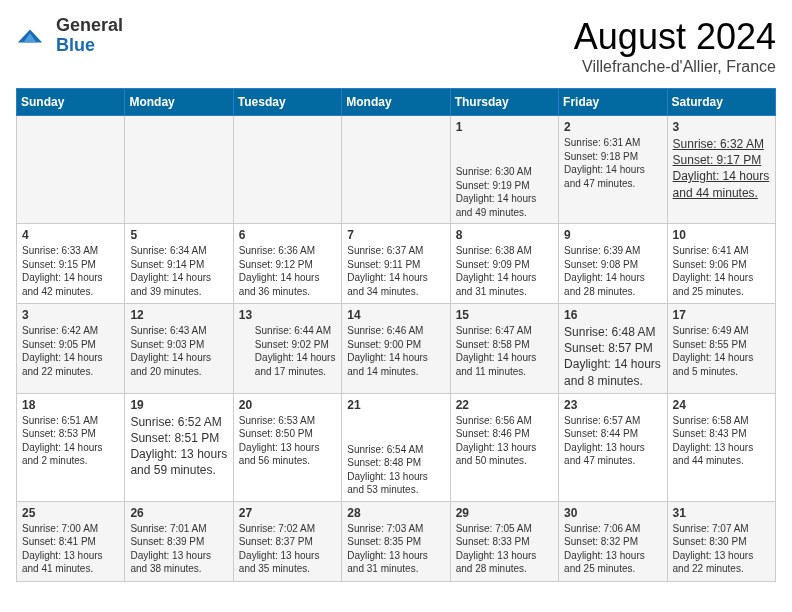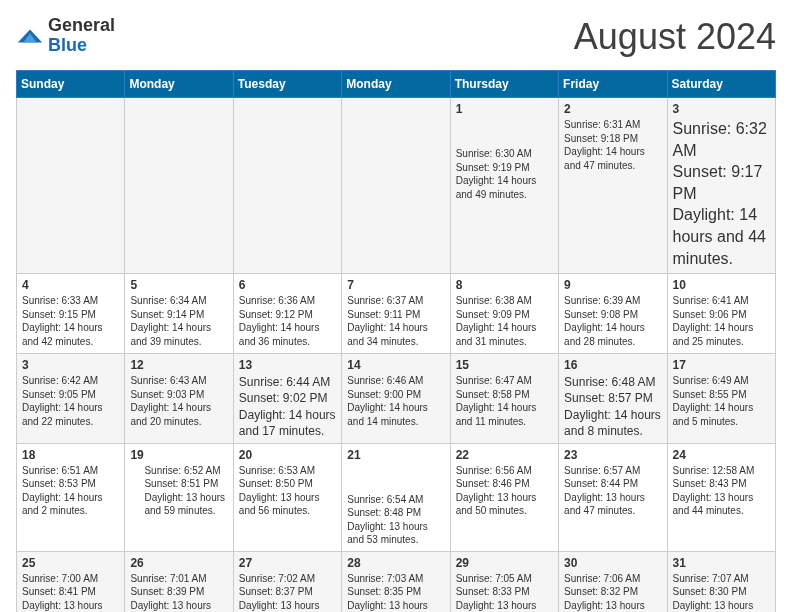--- a/index.html
+++ b/index.html
@@ -12,21 +12,21 @@
     }
     .header {
       display: flex;
       justify-content: space-between;
       align-items: flex-start;
       margin-bottom: 12px;
     }
     .logo {
       display: flex;
       align-items: center;
-      gap: 4px;
+      gap: 12px;
     }
     .logo-text {
       display: flex;
       flex-direction: column;
       line-height: 1.1;
     }
     .logo-general {
       font-size: 18px;
       font-weight: bold;
       color: #333;
@@ -39,21 +39,21 @@
     .logo-icon {
       width: 28px;
       height: 28px;
     }
     .title-block {
       text-align: right;
     }
     .month-title {
       font-size: 36px;
       font-weight: normal;
-      color: #404040;
+      color: #000000;
     }
     .location {
       font-size: 16px;
       color: #444;
     }
     table {
       width: 100%;
       border-collapse: collapse;
       table-layout: fixed;
     }
@@ -103,20 +103,21 @@
       <polygon points="2,22 15,8 28,22" fill="#1a6bb5"></polygon>
       <polygon points="8,22 15,12 22,22" fill="#4a9ee0"></polygon>
     </svg>
     <div class="logo-text">
       <span class="logo-general">General</span>
       <span class="logo-blue">Blue</span>
     </div>
   </div>
   <div class="title-block">
     <div class="month-title">August 2024</div>
+    <div class="location">Villefranche-d'Allier, France</div>
   </div>
 </div>
 
 <table>
   <thead>
     <tr>
     <th>Sunday</th>
         <th>Monday</th>
         <th>Tuesday</th>
         <th>Monday</th>
@@ -138,21 +139,21 @@
 Daylight: 14 hours and 49 minutes.</div>
         </td>
         <td>
           <span class="day-num">2</span>
           <div style="white-space: pre-line; font-size: 10px; line-height: 1.35;">Sunrise: 6:31 AM
 Sunset: 9:18 PM
 Daylight: 14 hours and 47 minutes.</div>
         </td>
         <td>
           <span class="day-num">3</span>
-          <div style="white-space: pre-line; font-size: 16px; line-height: 1.35;">Sunrise: 6:32 AM
+          <div style="white-space: pre-line; font-size: 12px; line-height: 1.35; text-decoration: underline;">Sunrise: 6:32 AM
 Sunset: 9:17 PM
 Daylight: 14 hours and 44 minutes.</div>
         </td>
       </tr>
       <tr>
         <td>
           <span class="day-num">4</span>
           <div style="white-space: pre-line; font-size: 10px; line-height: 1.35;">Sunrise: 6:33 AM
 Sunset: 9:15 PM
 Daylight: 14 hours and 42 minutes.</div>
@@ -202,21 +203,21 @@
 Daylight: 14 hours and 22 minutes.</div>
         </td>
         <td>
           <span class="day-num">12</span>
           <div style="white-space: pre-line; font-size: 10px; line-height: 1.35;">Sunrise: 6:43 AM
 Sunset: 9:03 PM
 Daylight: 14 hours and 20 minutes.</div>
         </td>
         <td>
           <span class="day-num">13</span>
-          <div style="white-space: pre-line; font-size: 12px; line-height: 1.35;">Sunrise: 6:44 AM
+          <div style="white-space: pre-line; font-size: 10px; line-height: 1.35; margin-left: 16px;">Sunrise: 6:44 AM
 Sunset: 9:02 PM
 Daylight: 14 hours and 17 minutes.</div>
         </td>
         <td>
           <span class="day-num">14</span>
           <div style="white-space: pre-line; font-size: 10px; line-height: 1.35;">Sunrise: 6:46 AM
 Sunset: 9:00 PM
 Daylight: 14 hours and 14 minutes.</div>
         </td>
         <td>
@@ -240,21 +241,21 @@
       </tr>
       <tr>
         <td>
           <span class="day-num">18</span>
           <div style="white-space: pre-line; font-size: 10px; line-height: 1.35;">Sunrise: 6:51 AM
 Sunset: 8:53 PM
 Daylight: 14 hours and 2 minutes.</div>
         </td>
         <td>
           <span class="day-num">19</span>
-          <div style="white-space: pre-line; font-size: 10px; line-height: 1.35; margin-left: 14px;">Sunrise: 6:52 AM
+          <div style="white-space: pre-line; font-size: 12px; line-height: 1.35;">Sunrise: 6:52 AM
 Sunset: 8:51 PM
 Daylight: 13 hours and 59 minutes.</div>
         </td>
         <td>
           <span class="day-num">20</span>
           <div style="white-space: pre-line; font-size: 10px; line-height: 1.35;">Sunrise: 6:53 AM
 Sunset: 8:50 PM
 Daylight: 13 hours and 56 minutes.</div>
         </td>
         <td>
@@ -270,21 +271,21 @@
 Daylight: 13 hours and 50 minutes.</div>
         </td>
         <td>
           <span class="day-num">23</span>
           <div style="white-space: pre-line; font-size: 10px; line-height: 1.35;">Sunrise: 6:57 AM
 Sunset: 8:44 PM
 Daylight: 13 hours and 47 minutes.</div>
         </td>
         <td>
           <span class="day-num">24</span>
-          <div style="white-space: pre-line; font-size: 10px; line-height: 1.35;">Sunrise: 12:58 AM
+          <div style="white-space: pre-line; font-size: 10px; line-height: 1.35;">Sunrise: 6:58 AM
 Sunset: 8:43 PM
 Daylight: 13 hours and 44 minutes.</div>
         </td>
       </tr>
       <tr>
         <td>
           <span class="day-num">25</span>
           <div style="white-space: pre-line; font-size: 10px; line-height: 1.35;">Sunrise: 7:00 AM
 Sunset: 8:41 PM
 Daylight: 13 hours and 41 minutes.</div>

